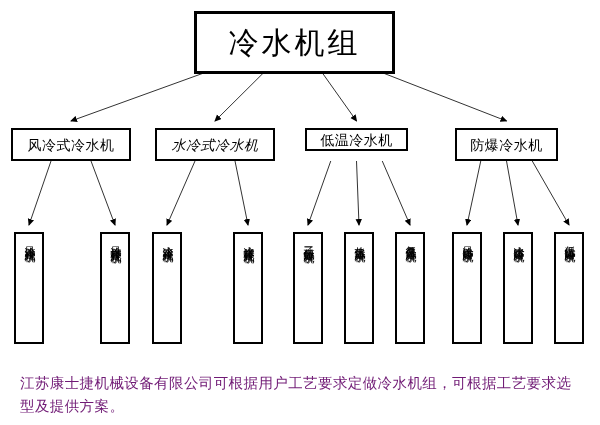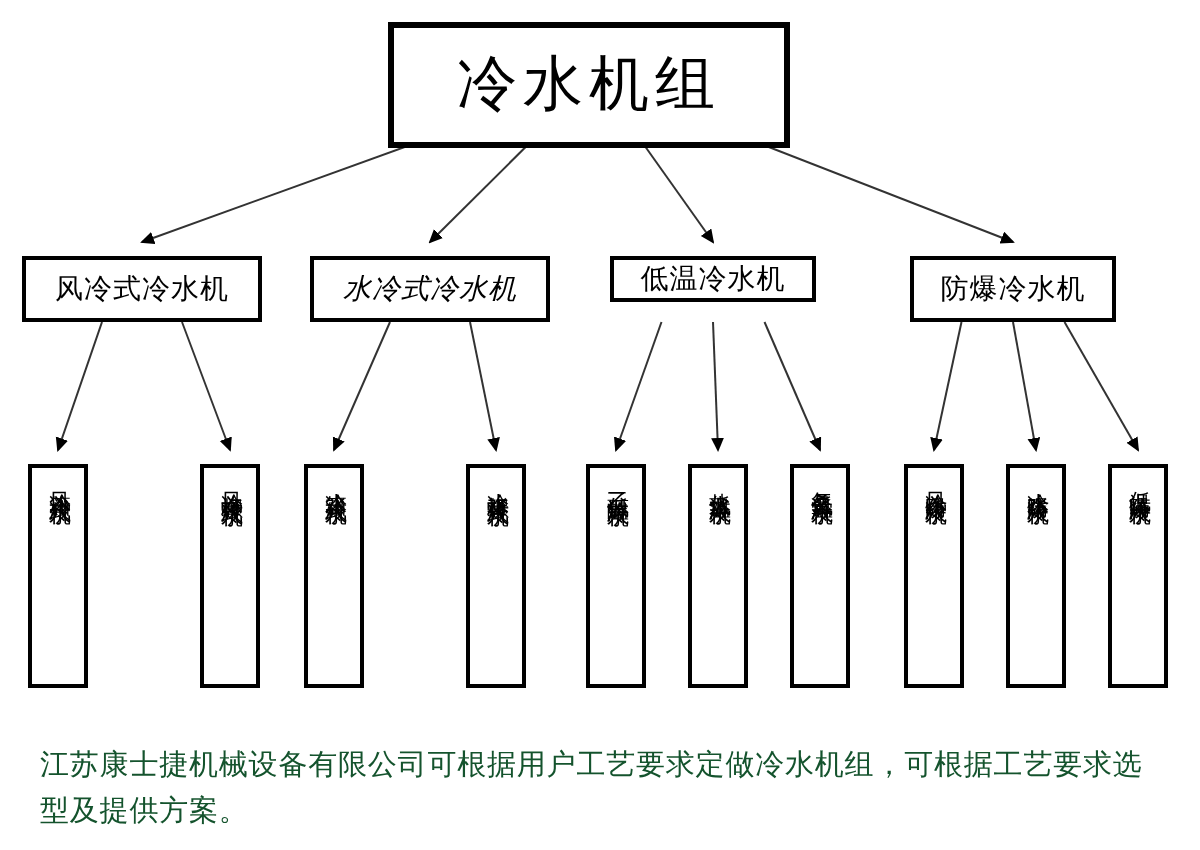--- a/index.html
+++ b/index.html
@@ -67,21 +67,21 @@
     letter-spacing: 1px;
     white-space: nowrap;
   }
   .footer-note {
     position: absolute;
     left: 20px;
     top: 372px;
     width: 566px;
     font-size: 14.5px;
     line-height: 1.62;
-    color: #14532d;
+    color: #701a75;
     letter-spacing: 0.4px;
   }
 </style>
 </head>
 <body>
 
 <div id="diagram-root">
 
   <svg class="tree" id="tree-connectors" viewBox="0 0 600 360">
     <defs>

